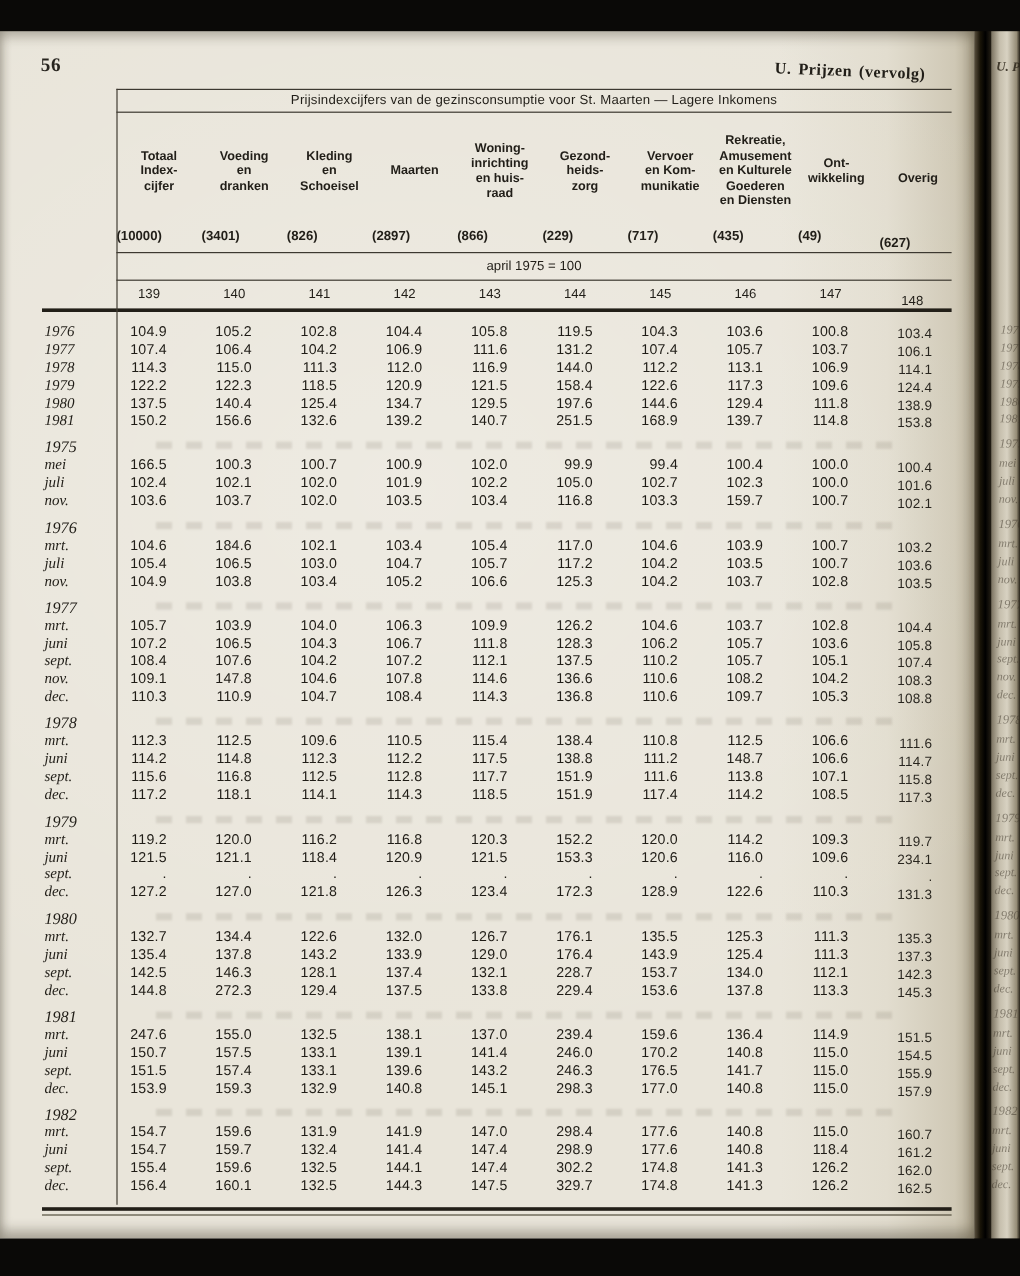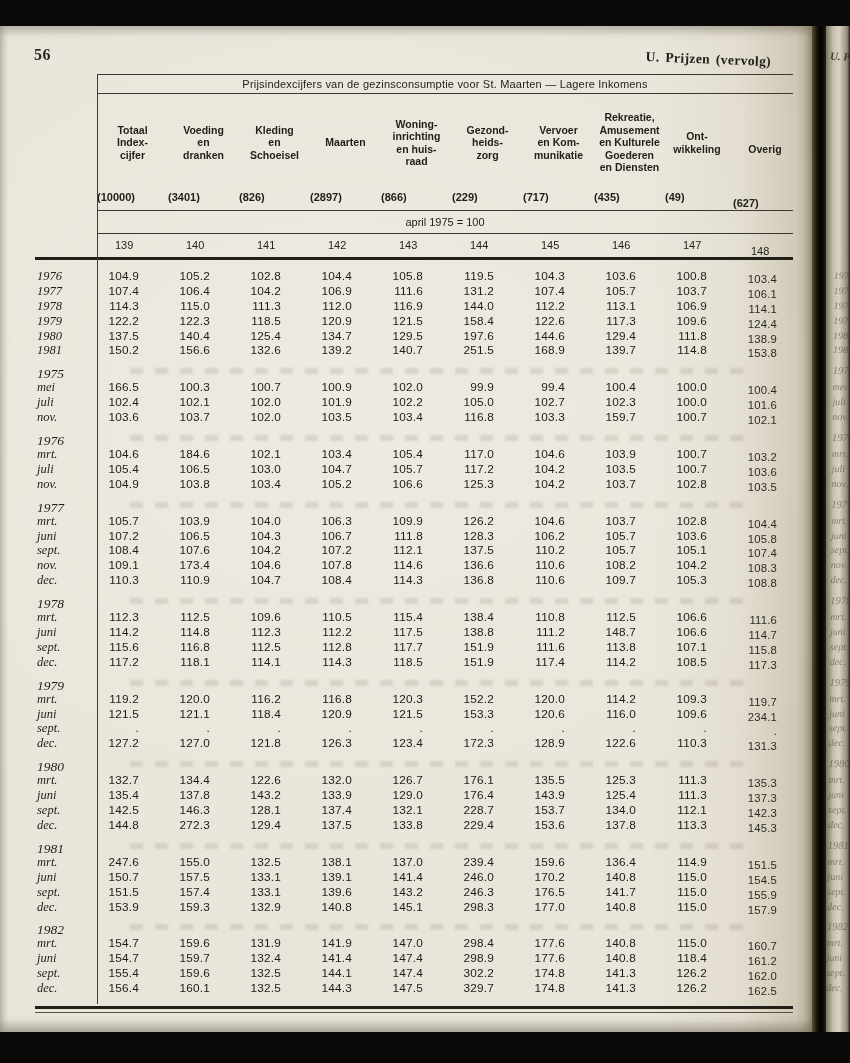--- a/index.html
+++ b/index.html
@@ -615,21 +615,21 @@
             <div class="dcell">
               <span class="num drop2">107.4</span>
             </div>
           </div>
           <div class="drow">
             <div class="stub">nov.</div>
             <div class="dcell">
               <span class="num">109.1</span>
             </div>
             <div class="dcell">
-              <span class="num">173.4</span>
+              <span class="num">147.8</span>
             </div>
             <div class="dcell">
               <span class="num">104.6</span>
             </div>
             <div class="dcell">
               <span class="num">107.8</span>
             </div>
             <div class="dcell">
               <span class="num">114.6</span>
             </div>

